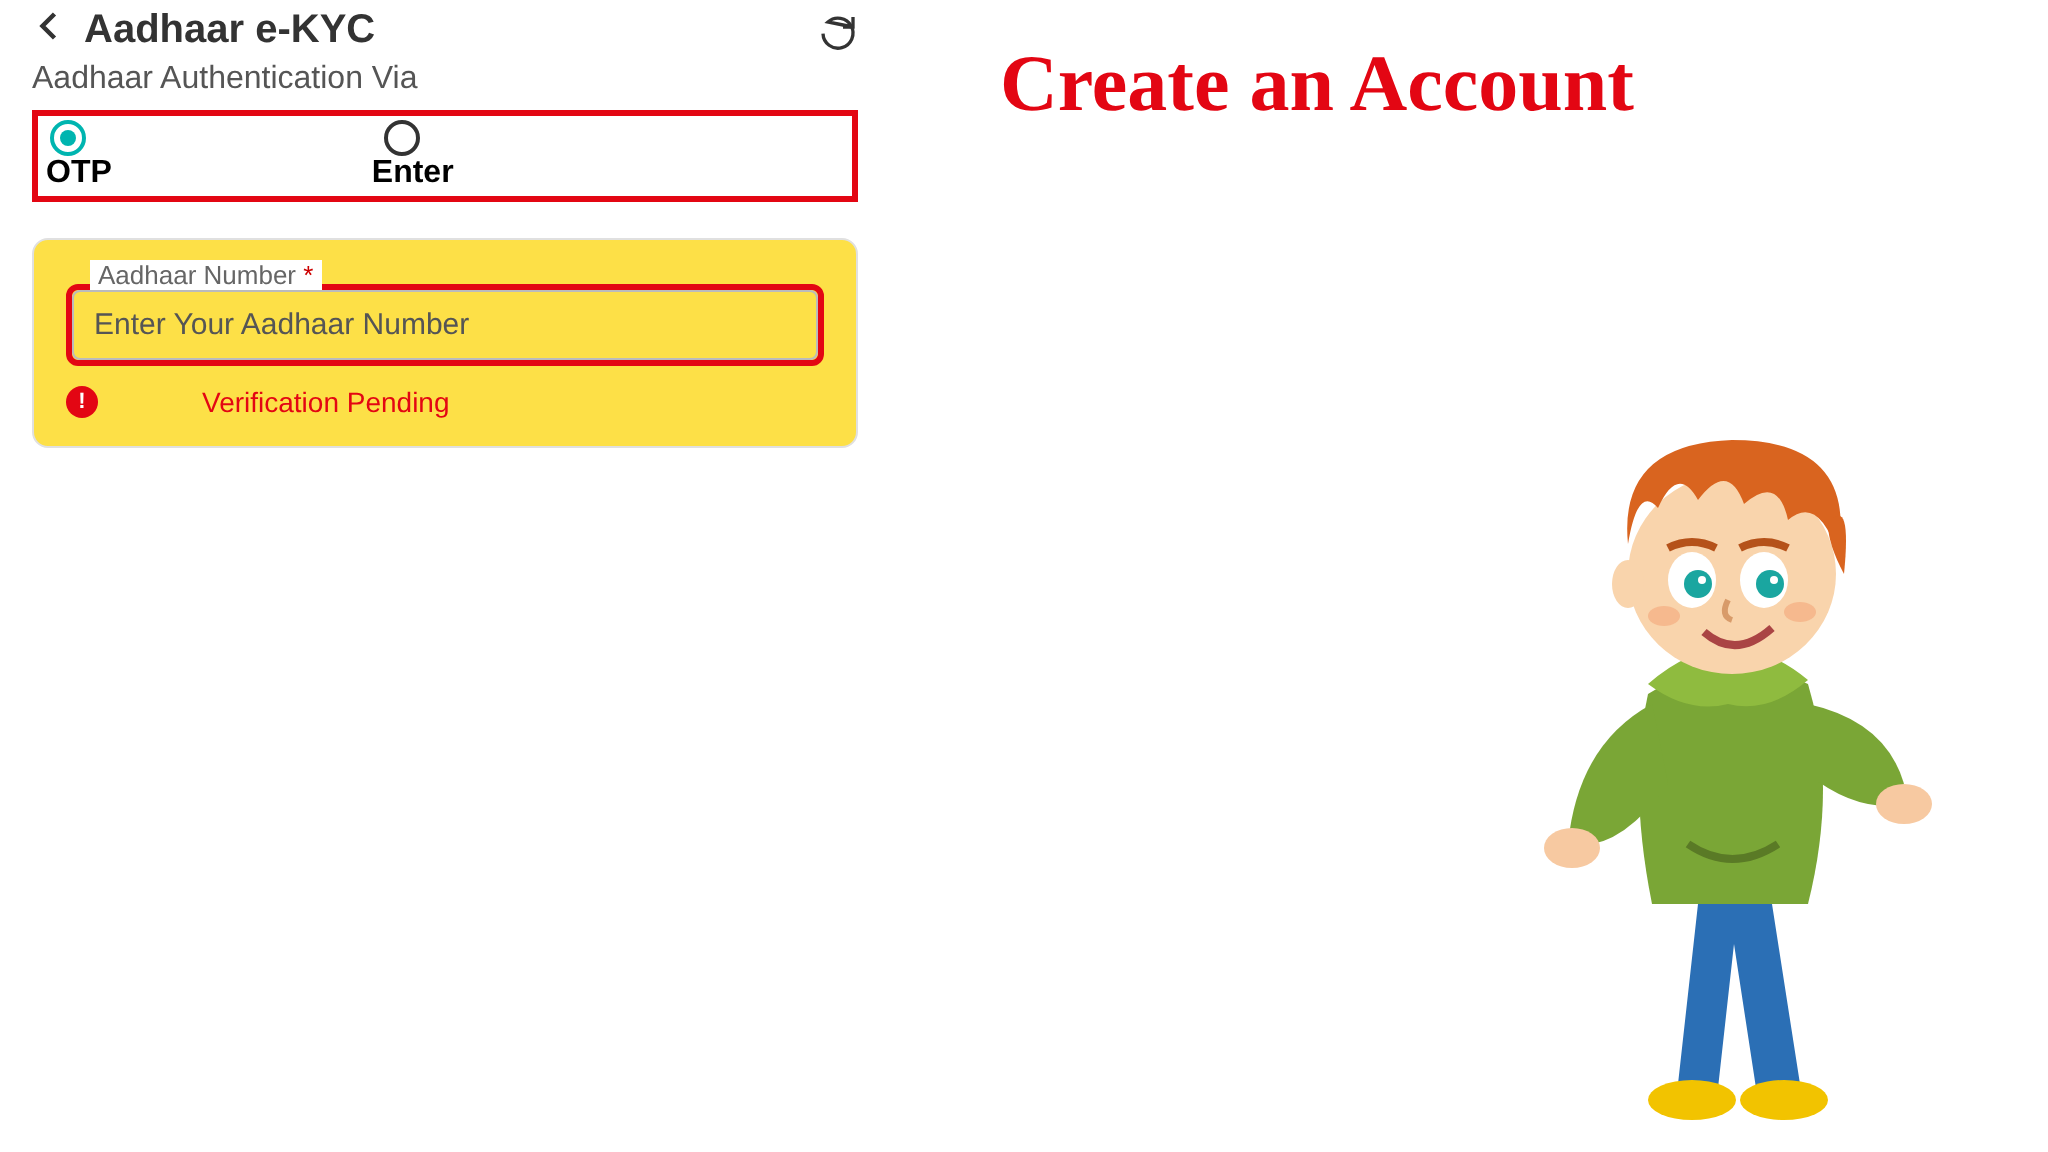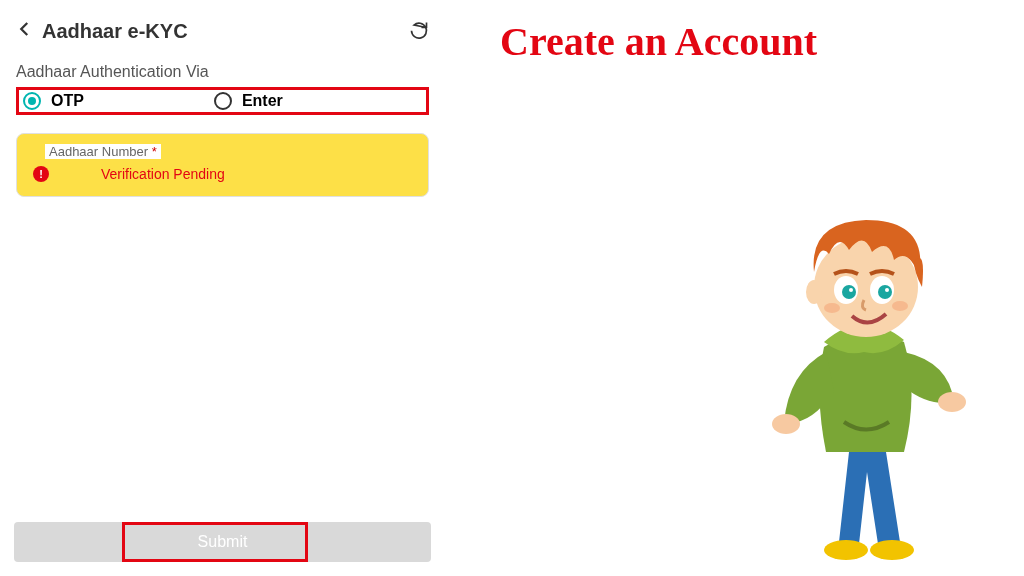--- a/index.html
+++ b/index.html
@@ -1,24 +1,24 @@
 <!DOCTYPE html>
 <html><head>
   <meta charset="utf-8">
   <style>
     * { box-sizing: border-box; margin: 0; padding: 0; }
     body { width: 1024px; height: 576px; background: white; font-family: Arial, sans-serif; position: relative; overflow: hidden; }
     .mobile-panel { position: absolute; left: 0; top: 0; width: 445px; height: 576px; background: #fff; }
-    .header-row { display: flex; padding: 20px 16px; }
+    .header-row { display: flex; align-items: center; padding: 4px 16px; }
     .back-chevron { width: 18px; height: 18px; }
     .header-title { font-size: 20px; font-weight: 600; margin-left: 8px; color: #333; }
     .refresh-icon { margin-left: auto; width: 20px; height: 20px; }
     .auth-section-label { font-size: 16px; color: #555; margin: 0 0 6px 16px; }
     .radio-row { margin: 0 16px 18px 16px; display: flex; align-items: center; border: 3px solid #e30613; padding: 2px 0 2px 4px; }
-    .radio-opt { display: flex; align-items: center; margin-right: 130px; font-weight: bold; font-size: 16px; }
+    .radio-opt { display: flex; align-items: center; margin-right: 130px; font-weight: bold; font-size: 16px; flex-direction: column; }
     .radio-opt:last-child { margin-right: 0; }
     .radio-circle { width: 18px; height: 18px; border: 2px solid #333; border-radius: 50%; margin-right: 10px; display: flex; align-items: center; justify-content: center; }
     .radio-circle.selected { border-color: #00b5b0; }
     .radio-dot { width: 8px; height: 8px; background: #00b5b0; border-radius: 50%; }
     .field-card { margin: 0 16px; background: #fde047; border: 1px solid #e0e0e0; border-radius: 8px; padding: 22px 16px 14px 16px; position: relative; }
     .field-legend { position: absolute; top: 10px; left: 28px; background: #fff; font-size: 13px; color: #666; padding: 0 4px; }
     .field-legend .star { color: #c00; }
     .input-wrap { border: 3px solid #e30613; border-radius: 6px; padding: 0; }
     .input-inner { border: 1px solid #bbb; border-radius: 4px; padding: 8px 10px; color: #555; font-size: 15px; }
     .verif-row { display: flex; align-items: center; margin-top: 10px; }
@@ -61,30 +61,29 @@
     <div class="radio-opt">
       <span class="radio-circle"></span>
       <span>Enter</span>
     </div>
   </div>
 
   <div class="field-card">
     <div class="field-legend">
       <span>Aadhaar Number</span> <span class="star">*</span>
     </div>
+    <div class="input-wrap">
+      <div class="input-inner">Enter Your Aadhaar Number</div>
+    </div>
     <div class="verif-row">
       <span class="verif-icon">!</span>
       <span class="verif-text">Verification Pending</span>
     </div>
   </div>
 
-  <div class="submit-bar">
-    <span class="submit-text">Submit</span>
-    <div class="submit-hl"></div>
-  </div>
 </div>
 
 <div class="right-heading">Create an Account</div>
 
 <div class="boy">
   <svg viewBox="0 0 220 380" xmlns="http://www.w3.org/2000/svg">
 
     <path d="M95 260 L85 350 L105 352 L113 280 L124 352 L146 350 L132 260 Z" fill="#2b6fb5"></path>
 
     <ellipse cx="92" cy="358" rx="22" ry="10" fill="#f2c300"></ellipse>

